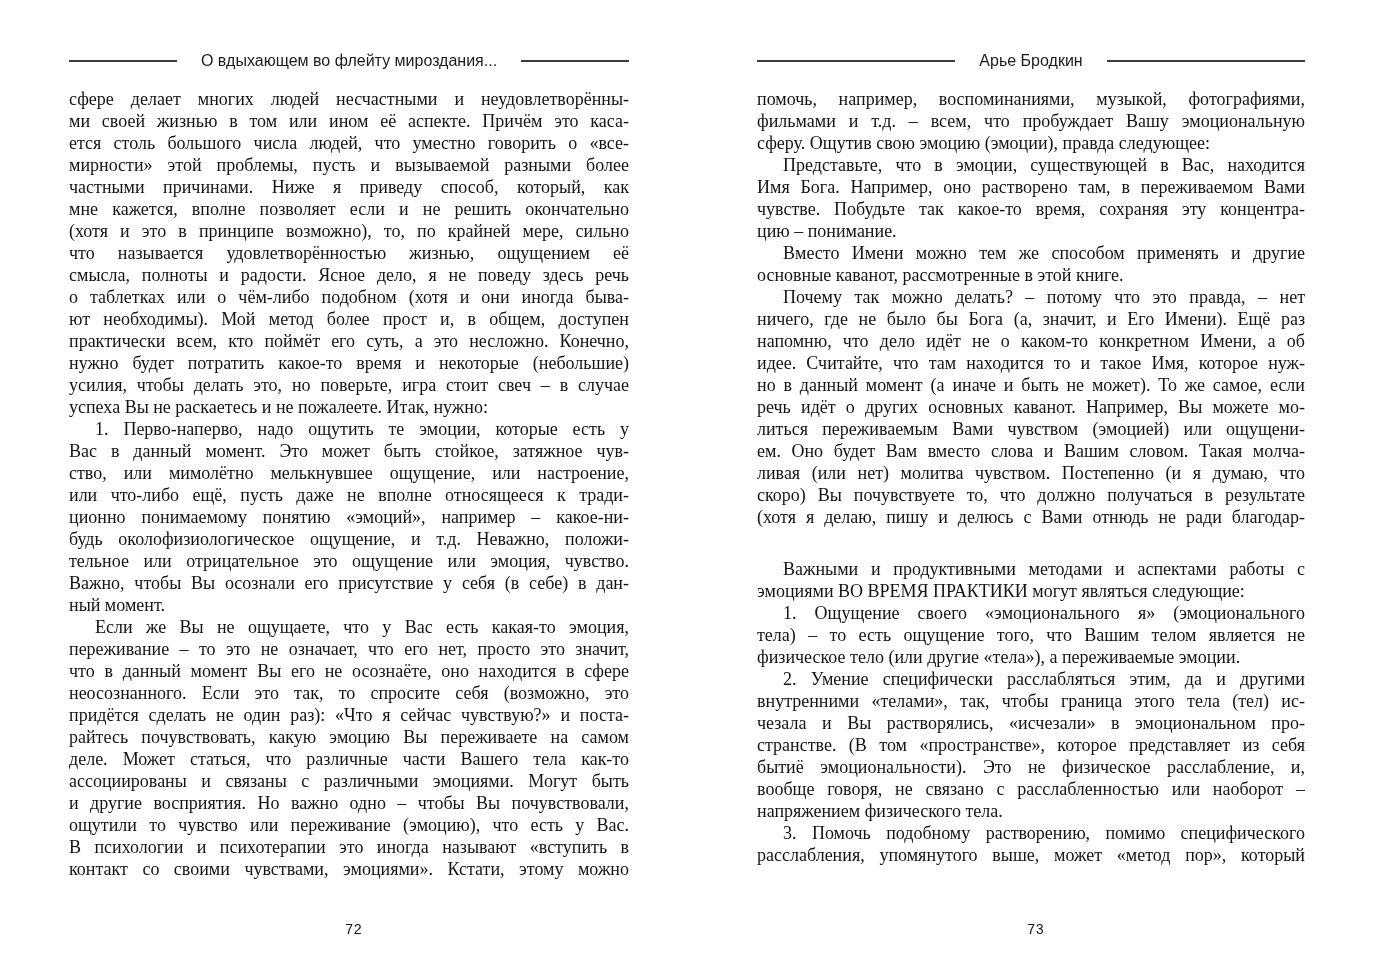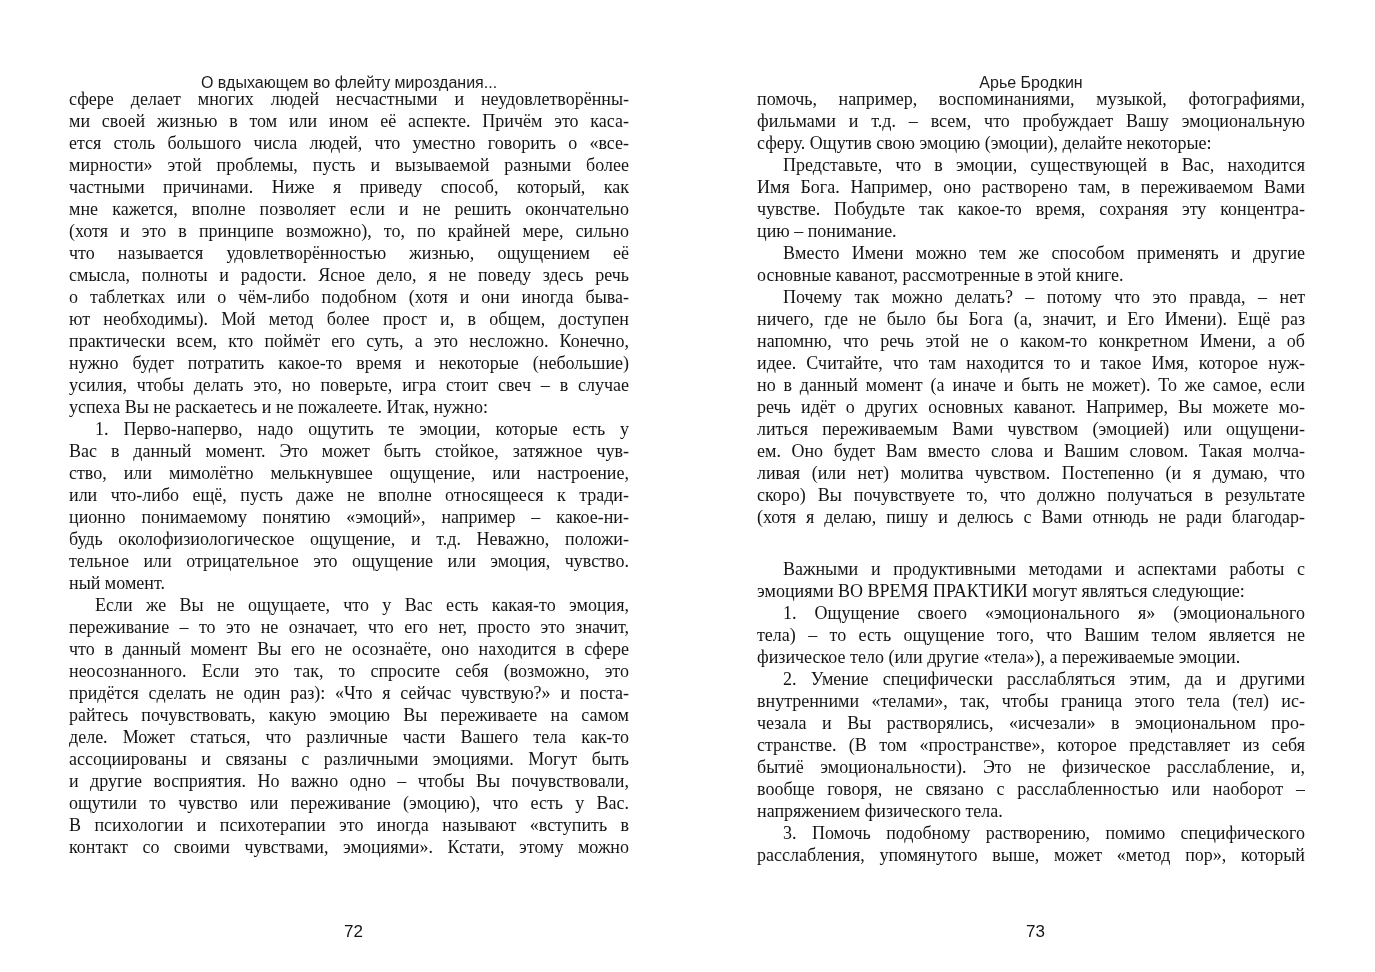--- a/index.html
+++ b/index.html
@@ -19,21 +19,20 @@
   .running-header {
     display: flex;
     align-items: center;
     gap: 24px;
     height: 22px;
     margin-bottom: 16px;
     font-family: "Liberation Sans", sans-serif;
     font-size: 16px;
     color: #1c1c1c;
     white-space: nowrap;
-    flex-direction: column;
   }
   .rule { flex: 1 1 auto; height: 2px; background: #3c3c3c; }
 
   .body-text { width: 100%; }
 
   .line {
     font-family: "Liberation Serif", serif;
     font-size: 18px;
     line-height: 22px;
     height: 22px;
@@ -46,22 +45,22 @@
   .line.indent { text-indent: 26px; }
 
   .spacer { height: 30px; }
 
   .page-number {
     position: absolute;
     top: 872px;
     left: 9px;
     right: 0;
     text-align: center;
-    font-family: Liberation Sans, sans-serif;
-    font-size: 17px;
+    font-family: Liberation Mono, monospace;
+    font-size: 14px;
     color: #141414;
   }
 </style>
 </head>
 <body>
 
 <div class="spread">
 
   <section class="col left">
     <header class="running-header">
@@ -85,20 +84,21 @@
         <div class="line">нужно будет потратить какое-то время и некоторые (небольшие)</div>
         <div class="line">усилия, чтобы делать это, но поверьте, игра стоит свеч – в случае</div>
         <div class="line para-end">успеха Вы не раскаетесь и не пожалеете. Итак, нужно:</div>
         <div class="line indent">1. Перво-наперво, надо ощутить те эмоции, которые есть у</div>
         <div class="line">Вас в данный момент. Это может быть стойкое, затяжное чув-</div>
         <div class="line">ство, или мимолётно мелькнувшее ощущение, или настроение,</div>
         <div class="line">или что-либо ещё, пусть даже не вполне относящееся к тради-</div>
         <div class="line">ционно понимаемому понятию «эмоций», например – какое-ни-</div>
         <div class="line">будь околофизиологическое ощущение, и т.д. Неважно, положи-</div>
         <div class="line">тельное или отрицательное это ощущение или эмоция, чувство.</div>
+        <div class="line">Важно, чтобы Вы осознали его присутствие у себя (в себе) в дан-</div>
         <div class="line para-end">ный момент.</div>
         <div class="line indent">Если же Вы не ощущаете, что у Вас есть какая-то эмоция,</div>
         <div class="line">переживание – то это не означает, что его нет, просто это значит,</div>
         <div class="line">что в данный момент Вы его не осознаёте, оно находится в сфере</div>
         <div class="line">неосознанного. Если это так, то спросите себя (возможно, это</div>
         <div class="line">придётся сделать не один раз): «Что я сейчас чувствую?» и поста-</div>
         <div class="line">райтесь почувствовать, какую эмоцию Вы переживаете на самом</div>
         <div class="line">деле. Может статься, что различные части Вашего тела как-то</div>
         <div class="line">ассоциированы и связаны с различными эмоциями. Могут быть</div>
         <div class="line">и другие восприятия. Но важно одно – чтобы Вы почувствовали,</div>
@@ -111,30 +111,30 @@
 
   <section class="col right">
     <header class="running-header">
       <span class="rule"></span>
       <span>Арье Бродкин</span>
       <span class="rule"></span>
     </header>
     <div class="body-text">
         <div class="line">помочь, например, воспоминаниями, музыкой, фотографиями,</div>
         <div class="line">фильмами и т.д. – всем, что пробуждает Вашу эмоциональную</div>
-        <div class="line para-end">сферу. Ощутив свою эмоцию (эмоции), делайте некоторые:</div>
+        <div class="line para-end">сферу. Ощутив свою эмоцию (эмоции), правда следующее:</div>
         <div class="line indent">Представьте, что в эмоции, существующей в Вас, находится</div>
         <div class="line">Имя Бога. Например, оно растворено там, в переживаемом Вами</div>
         <div class="line">чувстве. Побудьте так какое-то время, сохраняя эту концентра-</div>
         <div class="line para-end">цию – понимание.</div>
         <div class="line indent">Вместо Имени можно тем же способом применять и другие</div>
         <div class="line para-end">основные каванот, рассмотренные в этой книге.</div>
         <div class="line indent">Почему так можно делать? – потому что это правда, – нет</div>
         <div class="line">ничего, где не было бы Бога (а, значит, и Его Имени). Ещё раз</div>
-        <div class="line">напомню, что речь этой не о каком-то конкретном Имени, а об</div>
+        <div class="line">напомню, что дело идёт не о каком-то конкретном Имени, а об</div>
         <div class="line">идее. Считайте, что там находится то и такое Имя, которое нуж-</div>
         <div class="line">но в данный момент (а иначе и быть не может). То же самое, если</div>
         <div class="line">речь идёт о других основных каванот. Например, Вы можете мо-</div>
         <div class="line">литься переживаемым Вами чувством (эмоцией) или ощущени-</div>
         <div class="line">ем. Оно будет Вам вместо слова и Вашим словом. Такая молча-</div>
         <div class="line">ливая (или нет) молитва чувством. Постепенно (и я думаю, что</div>
         <div class="line">скоро) Вы почувствуете то, что должно получаться в результате</div>
         <div class="line">(хотя я делаю, пишу и делюсь с Вами отнюдь не ради благодар-</div>
         <div class="spacer"></div>
         <div class="line indent">Важными и продуктивными методами и аспектами работы с</div>

